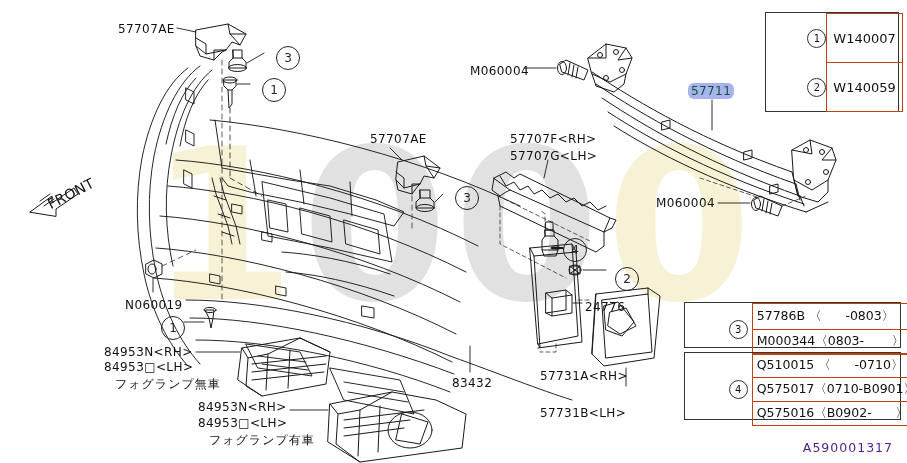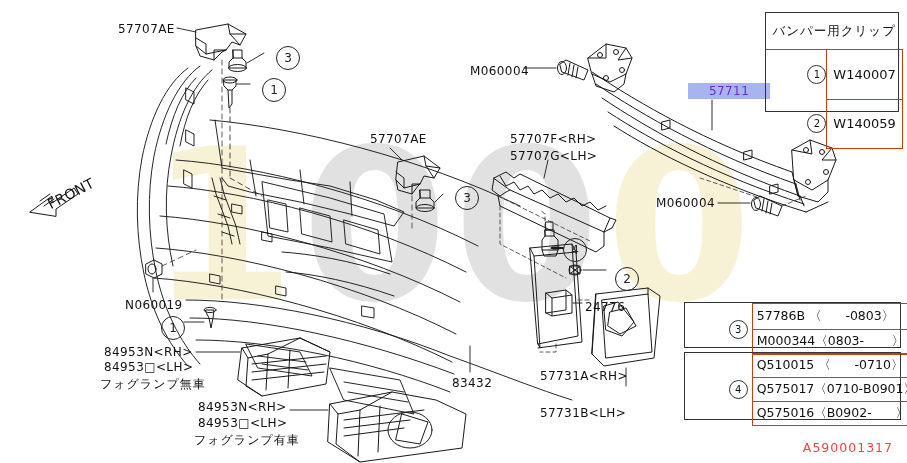--- a/index.html
+++ b/index.html
@@ -52,25 +52,27 @@
     font-family: "DejaVu Sans", sans-serif;
     font-size: 12px;
     color: #111111;
     white-space: pre;
     letter-spacing: 0.4px;
     z-index: 5;
   }
   .lbl.jp {
     font-size: 12px;
     letter-spacing: 1px;
+    margin-left: 15px;
   }
   .lbl.hl {
     background: #a8b4f0;
-    color: #6d28d9;
-    padding: 1px 21px;
+    color: #14532d;
+    padding: 1px 3px;
+    border-radius: 6px;
   }
   .lbl.front {
     font-size: 14px;
     transform: rotate(-27deg);
     transform-origin: left bottom;
     letter-spacing: 0.5px;
   }
 
   
   .circ {
@@ -140,21 +142,21 @@
   #clip-table td { height: 32px; }
   #t3 { left: 684px; top: 302px; width: 215px; height: 44px; }
   #t4 { left: 684px; top: 352px; width: 215px; height: 66px; }
   #t3 td, #t4 td { font-size: 12.5px; height: 21px; padding: 1px 4px; }
 
   .serial {
     position: absolute;
     right: 14px;
     bottom: 8px;
     font-size: 12.5px;
-    color: #ef4444;
+    color: #4c1d95;
     letter-spacing: 1px;
     font-family: "DejaVu Sans", sans-serif;
     z-index: 7;
   }
 </style>
 </head>
 <body>
 
 <div id="page">
 
@@ -464,23 +466,20 @@
       <div class="circ" style="left: 276px; top: 46px;">3</div>
       <div class="circ" style="left: 455px; top: 186px;">3</div>
       <div class="circ" style="left: 563px; top: 238px;">4</div>
       <div class="circ" style="left: 615px; top: 267px;">2</div>
       <div class="circ" style="left: 161px; top: 316px;">1</div>
     </div>
 
   <div class="tbl" id="clip-table">
     <table>
       <tbody>
-          <tr>
-        <td class="hdr" colspan="2">バンパー用クリップ</td>
-      </tr>
       <tr>
         <td class="num">
           <span class="cnum">1</span>
         </td>
         <td>W140007</td>
       </tr>
       <tr>
         <td class="num">
           <span class="cnum">2</span>
         </td>

